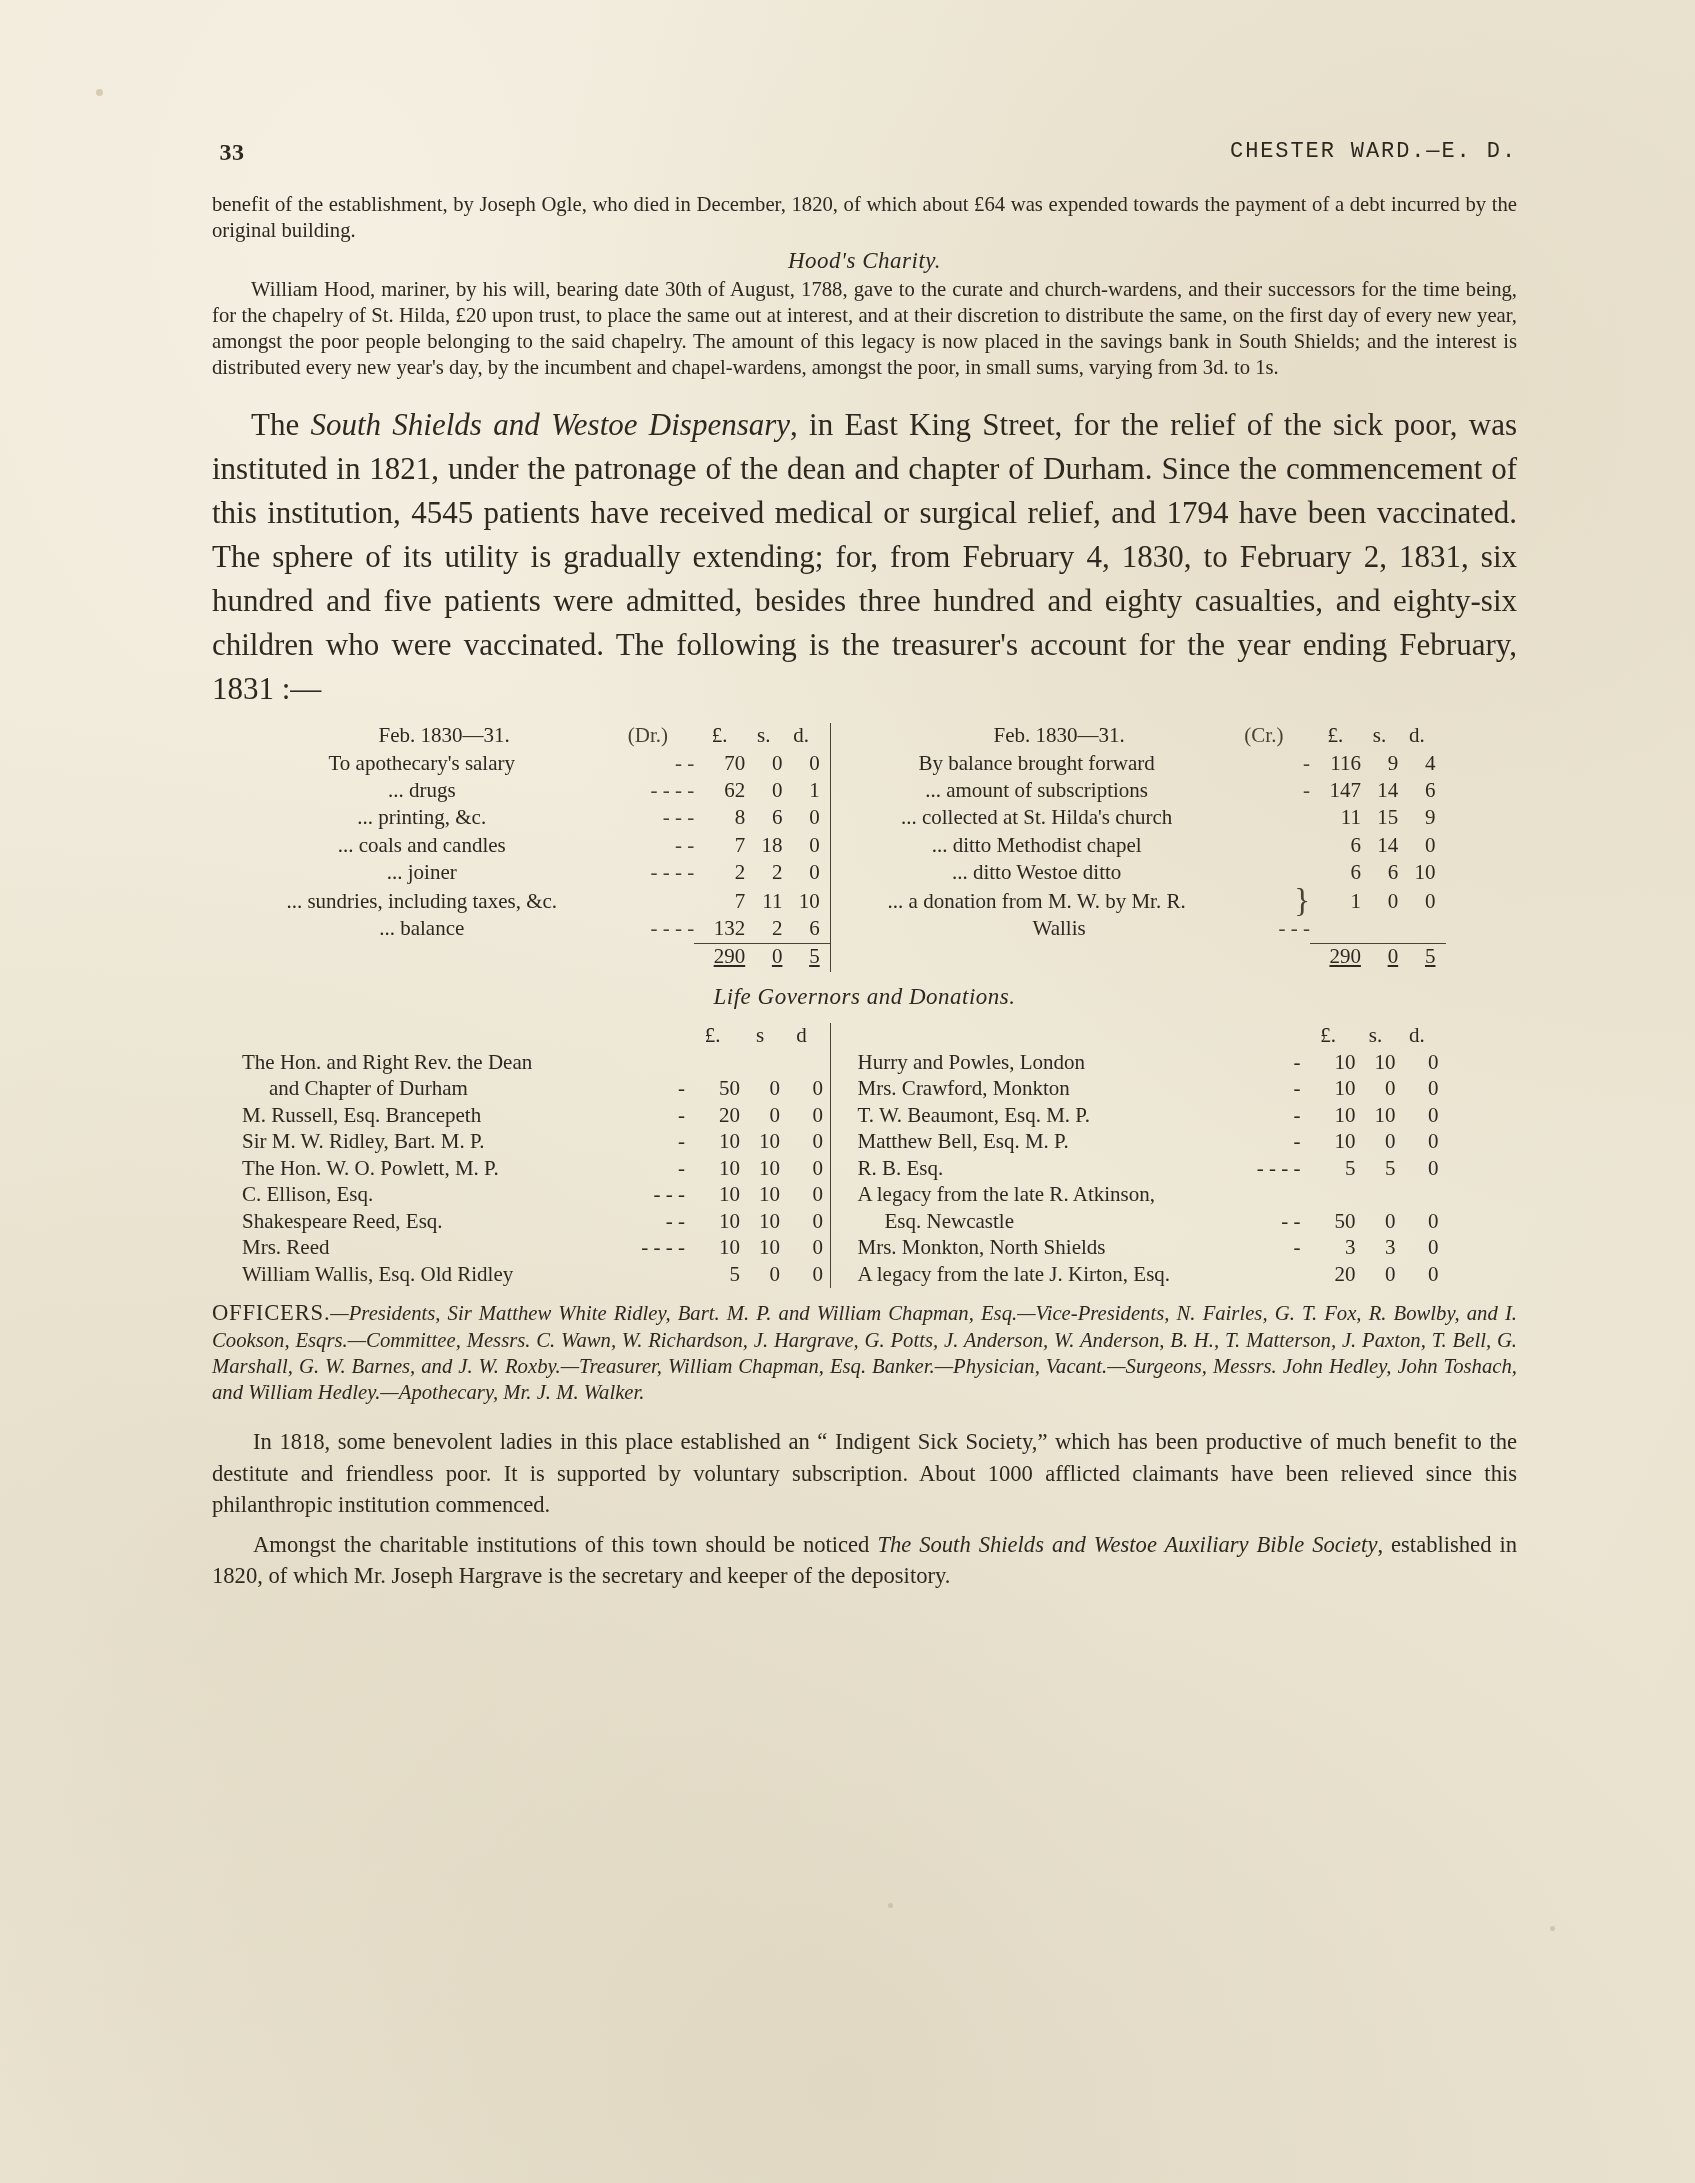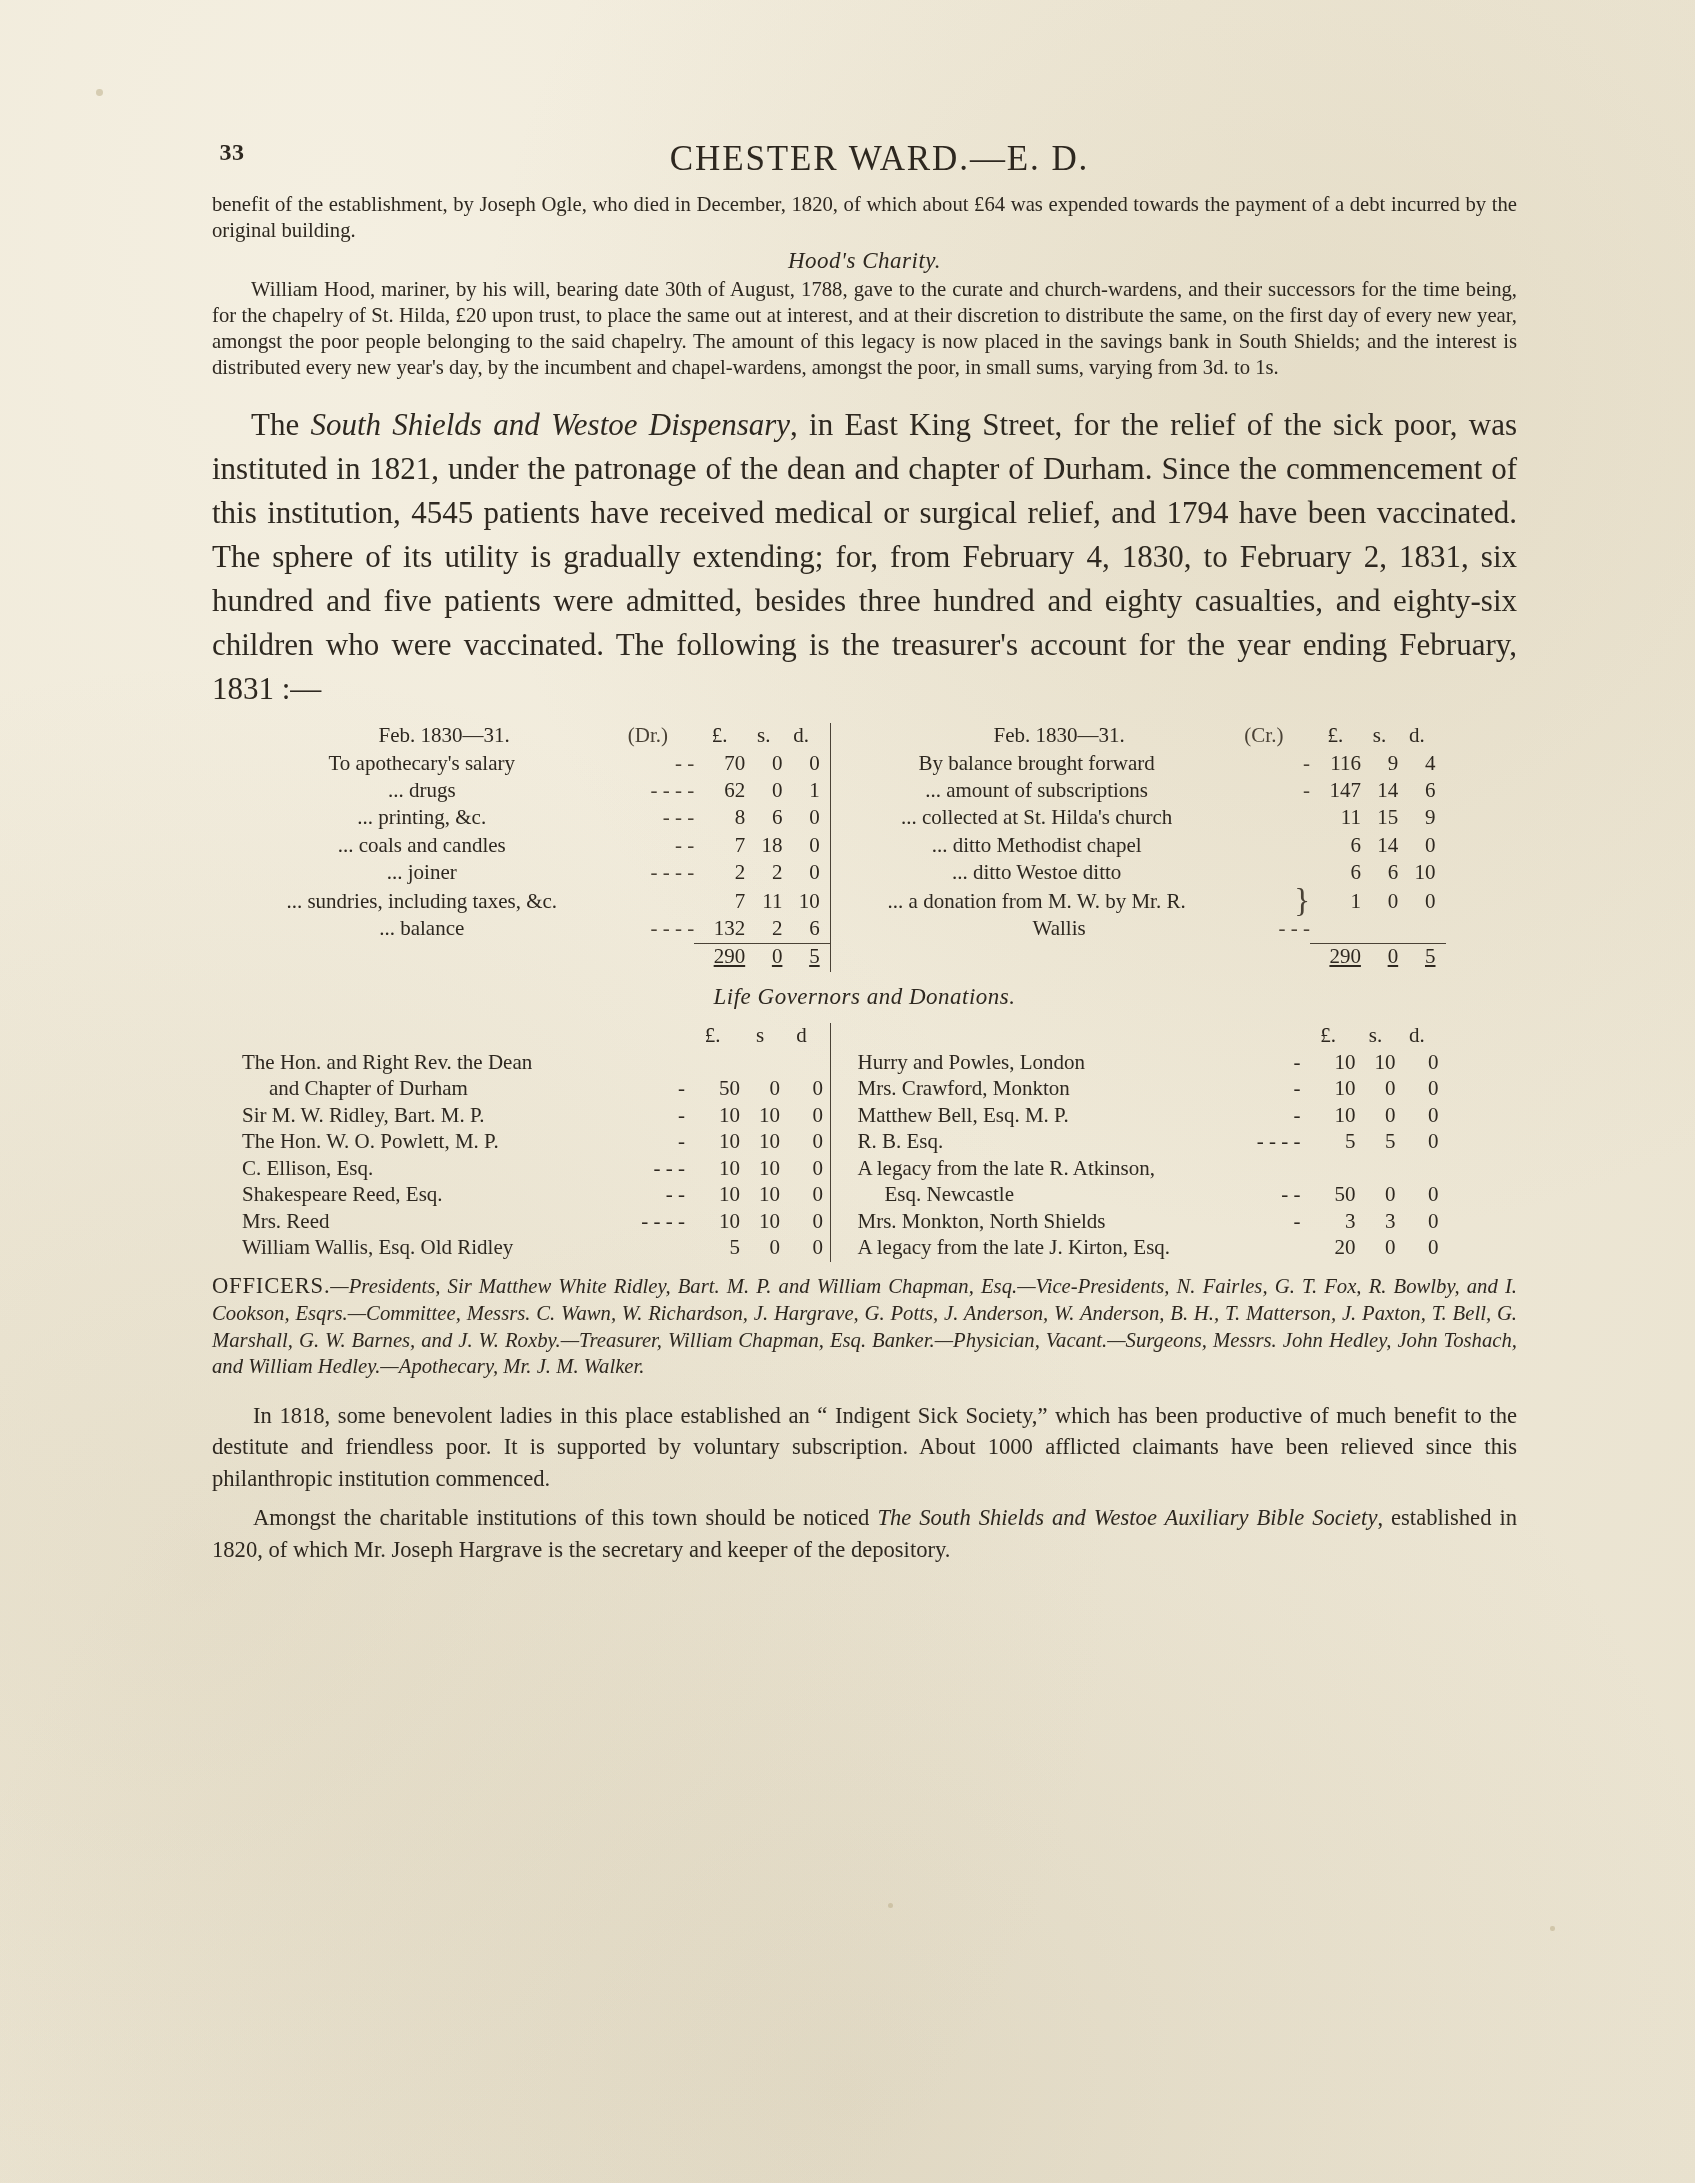--- a/index.html
+++ b/index.html
@@ -51,24 +51,25 @@
   }
   .folio {
     position: absolute;
     left: 7.5px;
     top: 0;
     font-size: 24px;
     font-weight: bold;
     letter-spacing: 0.4px;
   }
   .runhead {
-    text-align: center;
-    font-size: 35px;
+    text-align: right;
+    font-size: 22px;
     letter-spacing: 1.9px;
     padding-left: 30px;
+    font-family: Liberation Mono, monospace;
   }
   
   p {
     margin: 0;
     font-size: 22px;
     line-height: 1.33;
     text-align: justify;
   }
   .tight {
     font-size: 20.7px;
@@ -356,20 +357,33 @@
           <td class="g-s">0</td>
           <td class="g-d">0</td>
           <td class="g-div"></td>
           <td class="g-name">Mrs. Crawford, Monkton</td>
           <td class="g-lead">-</td>
           <td class="g-ps">10</td>
           <td class="g-s">0</td>
           <td class="g-d">0</td>
         </tr>
         <tr>
+          <td class="g-name">M. Russell, Esq. Brancepeth</td>
+          <td class="g-lead">-</td>
+          <td class="g-ps">20</td>
+          <td class="g-s">0</td>
+          <td class="g-d">0</td>
+          <td class="g-div"></td>
+          <td class="g-name">T. W. Beaumont, Esq. M. P.</td>
+          <td class="g-lead">-</td>
+          <td class="g-ps">10</td>
+          <td class="g-s">10</td>
+          <td class="g-d">0</td>
+        </tr>
+        <tr>
           <td class="g-name">Sir M. W. Ridley, Bart. M. P.</td>
           <td class="g-lead">-</td>
           <td class="g-ps">10</td>
           <td class="g-s">10</td>
           <td class="g-d">0</td>
           <td class="g-div"></td>
           <td class="g-name">Matthew Bell, Esq. M. P.</td>
           <td class="g-lead">-</td>
           <td class="g-ps">10</td>
           <td class="g-s">0</td>

